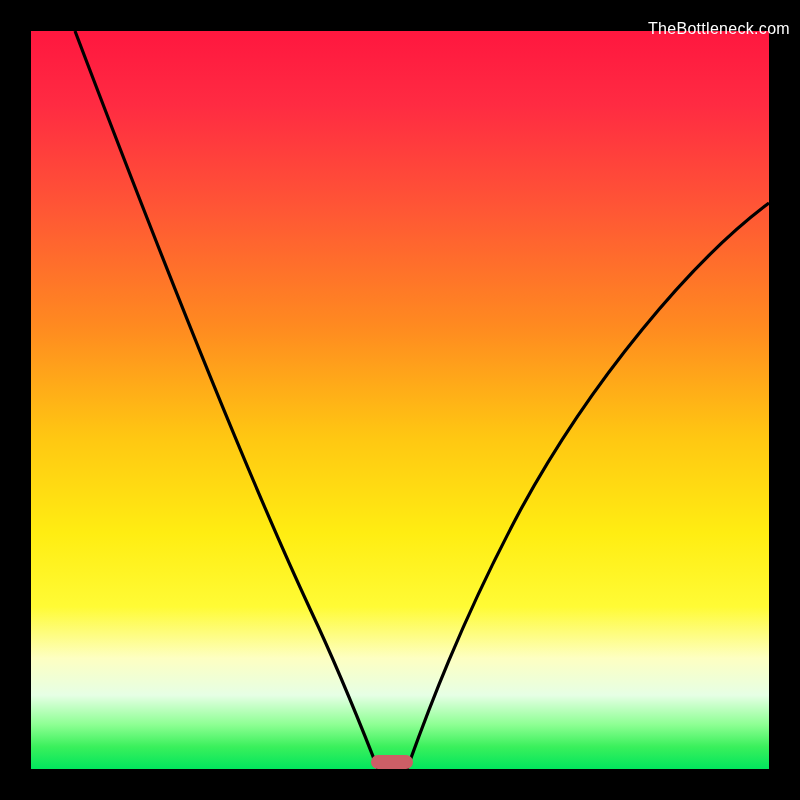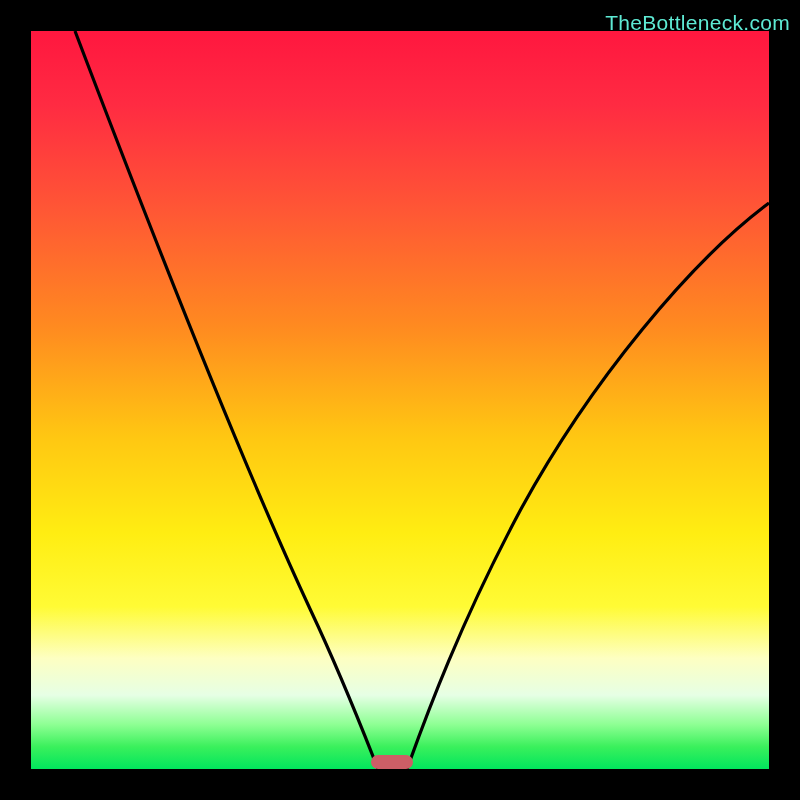--- a/index.html
+++ b/index.html
@@ -27,24 +27,24 @@
       #fffb35 78%,
       #fdffc2 85%,
       #e6ffe5 90%,
       #8dff93 94%,
       #3af05c 97%,
       #01e55d 100%
     );
   }
   .watermark {
     position: absolute;
-    top: 11px;
+    top: 20px;
     right: 10px;
-    color: #5eead4;
-    font-size: 21px;
+    color: #ffffff;
+    font-size: 16px;
     font-weight: 500;
     letter-spacing: 0.3px;
   }
   svg.curves {
     position: absolute;
     left: 0; top: 0;
     width: 100%;
     height: 100%;
     overflow: visible;
   }

